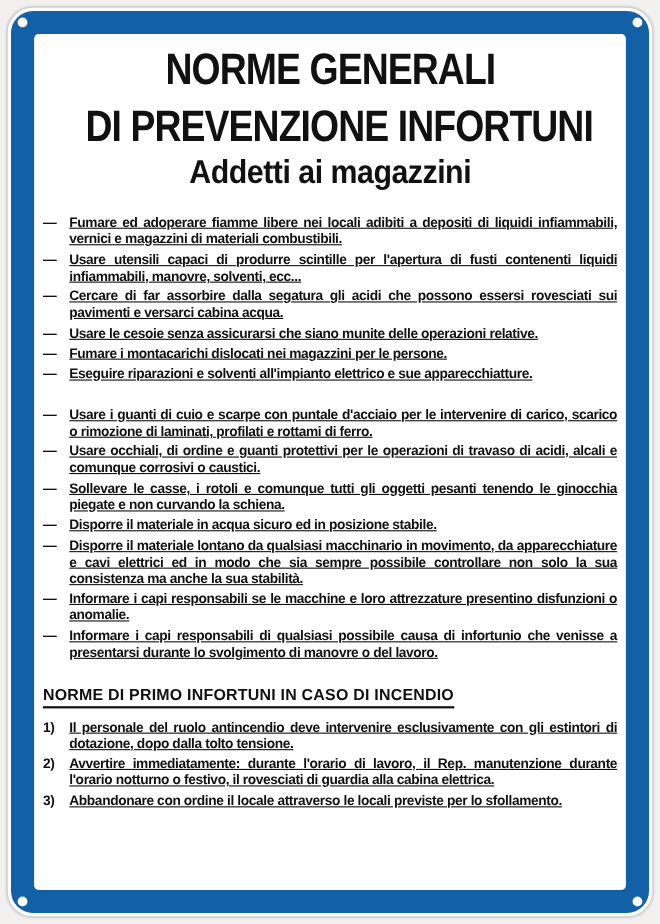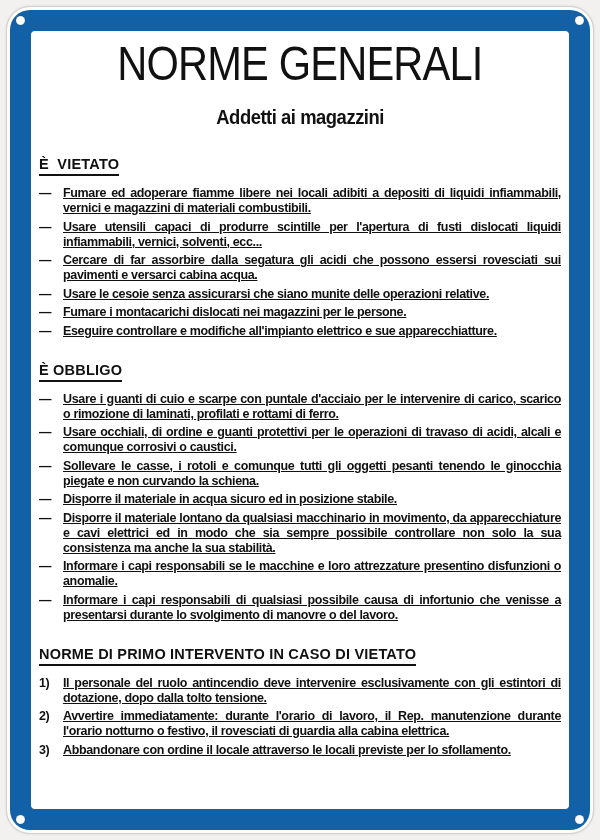--- a/index.html
+++ b/index.html
@@ -45,36 +45,36 @@
   .content{
     position:absolute;
     left:21px;top:21px;right:21px;bottom:21px;
     background:var(--plate-white);
     border-radius:4px;
     padding:2px 6px 0 6px;
     overflow:hidden;
   }
   .header{text-align:center;padding-top:4px;}
   .title-line{
-    font-size:49px;
-    font-weight:normal;
+    font-size:40px;
+    font-weight:bold;
     line-height:52px;
     white-space:nowrap;
   }
   .title-line .condensed{
     display:inline-block;
     transform:scaleX(.85);
     transform-origin:50% 50%;
     letter-spacing:-1px;
   }
   .subtitle{
-    font-size:20px;
+    font-size:30px;
     font-weight:bold;
     line-height:32px;
-    margin-top:12px;
+    margin-top:0;
     white-space:nowrap;
   }
   .subtitle .condensed{
     display:inline-block;
     transform:scaleX(.92);
     transform-origin:50% 50%;
     letter-spacing:-.5px;
   }
   .sec{margin-top:22px;padding:0 2px;}
   .sec-heading{
@@ -108,53 +108,52 @@
   <div class="blue-frame">
     <div class="screw tl"></div>
     <div class="screw tr"></div>
     <div class="screw bl"></div>
     <div class="screw br"></div>
 
     <div class="content">
 
       <div class="header">
         <div class="title-line"><span class="condensed">NORME GENERALI</span></div>
+        <div class="title-line"><span class="condensed">DI PREVENZIONE INFORTUNI</span></div>
         <div class="subtitle"><span class="condensed">Addetti ai magazzini</span></div>
       </div>
 
       <div class="sec">
-        <div class="sec-heading"><span>È  VIETATO</span></div>
         <div class="item">
           <span class="marker">—</span>
           <span class="text">Fumare ed adoperare fiamme libere nei locali adibiti a depositi di liquidi infiammabili, vernici e magazzini di materiali combustibili.</span>
         </div>
         <div class="item">
           <span class="marker">—</span>
-          <span class="text">Usare utensili capaci di produrre scintille per l'apertura di fusti dislocati liquidi infiammabili, vernici, solventi, ecc...</span>
+          <span class="text">Usare utensili capaci di produrre scintille per l'apertura di fusti contenenti liquidi infiammabili, manovre, solventi, ecc...</span>
         </div>
         <div class="item">
           <span class="marker">—</span>
           <span class="text">Cercare di far assorbire dalla segatura gli acidi che possono essersi rovesciati sui pavimenti e versarci cabina acqua.</span>
         </div>
         <div class="item">
           <span class="marker">—</span>
           <span class="text">Usare le cesoie senza assicurarsi che siano munite delle operazioni relative.</span>
         </div>
         <div class="item">
           <span class="marker">—</span>
           <span class="text">Fumare i montacarichi dislocati nei magazzini per le persone.</span>
         </div>
         <div class="item">
           <span class="marker">—</span>
-          <span class="text">Eseguire controllare e modifiche all'impianto elettrico e sue apparecchiatture.</span>
+          <span class="text">Eseguire riparazioni e solventi all'impianto elettrico e sue apparecchiatture.</span>
         </div>
       </div>
 
       <div class="sec">
-        <div class="sec-heading"><span>È OBBLIGO</span></div>
         <div class="item">
           <span class="marker">—</span>
           <span class="text">Usare i guanti di cuio e scarpe con puntale d'acciaio per le intervenire di carico, scarico o rimozione di laminati, profilati e rottami di ferro.</span>
         </div>
         <div class="item">
           <span class="marker">—</span>
           <span class="text">Usare occhiali, di ordine e guanti protettivi per le operazioni di travaso di acidi, alcali e comunque corrosivi o caustici.</span>
         </div>
         <div class="item">
           <span class="marker">—</span>
@@ -172,21 +171,21 @@
           <span class="marker">—</span>
           <span class="text">Informare i capi responsabili se le macchine e loro attrezzature presentino disfunzioni o anomalie.</span>
         </div>
         <div class="item">
           <span class="marker">—</span>
           <span class="text">Informare i capi responsabili di qualsiasi possibile causa di infortunio che venisse a presentarsi durante lo svolgimento di manovre o del lavoro.</span>
         </div>
       </div>
 
       <div class="sec">
-        <div class="sec-heading"><span>NORME DI PRIMO INTERVENTO IN CASO DI VIETATO</span></div>
+        <div class="sec-heading"><span>NORME DI PRIMO INFORTUNI IN CASO DI INCENDIO</span></div>
         <div class="item">
           <span class="marker">1)</span>
           <span class="text">Il personale del ruolo antincendio deve intervenire esclusivamente con gli estintori di dotazione, dopo dalla tolto tensione.</span>
         </div>
         <div class="item">
           <span class="marker">2)</span>
           <span class="text">Avvertire immediatamente: durante l'orario di lavoro, il Rep. manutenzione durante l'orario notturno o festivo, il rovesciati di guardia alla cabina elettrica.</span>
         </div>
         <div class="item">
           <span class="marker">3)</span>

